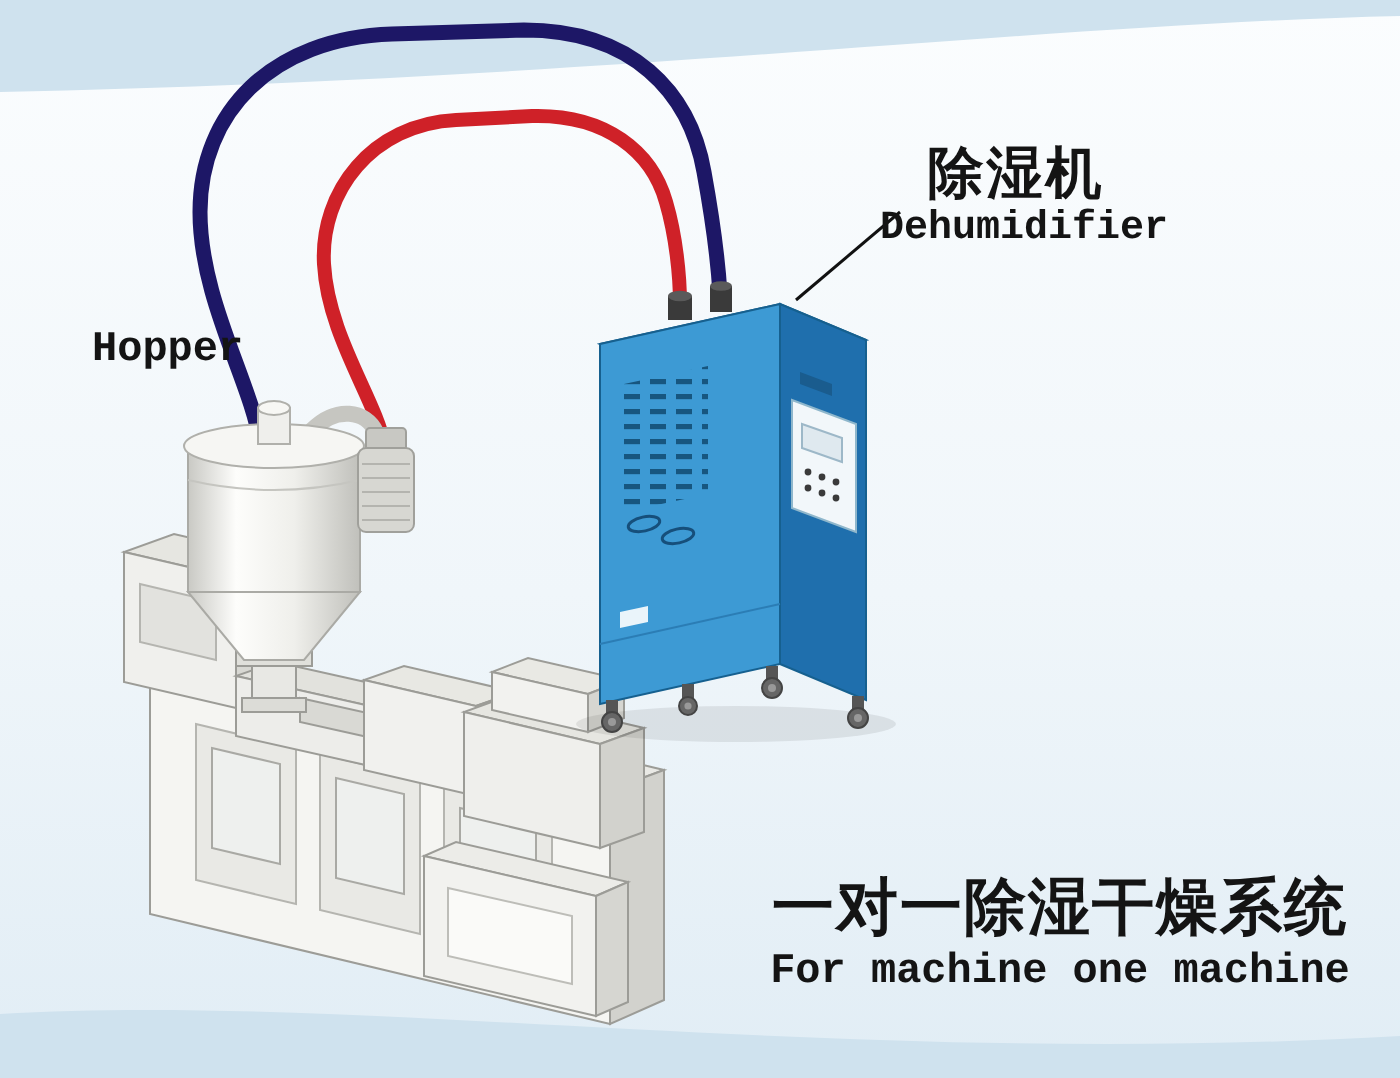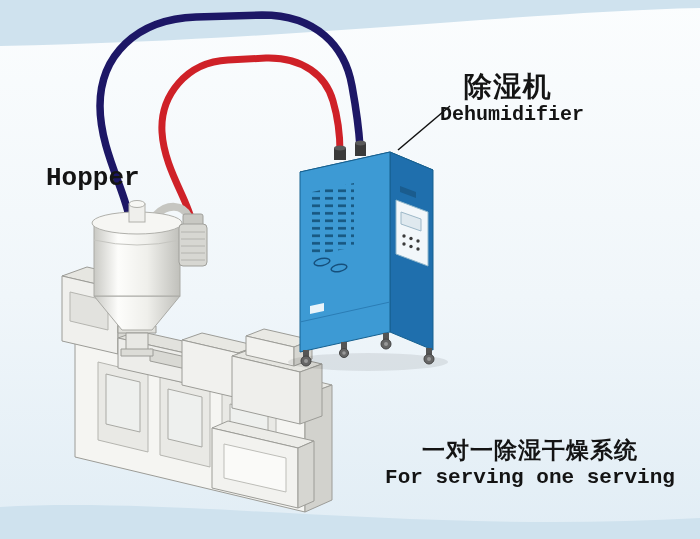--- a/index.html
+++ b/index.html
@@ -6,22 +6,22 @@
   body{width:700px;height:539px;overflow:hidden;font-family:"Liberation Sans",sans-serif;}
   #stage{position:relative;width:700px;height:539px;
          background:linear-gradient(180deg,#fbfdfe 0%,#f0f6fa 55%,#e1edf5 100%);}
   #scene{position:absolute;left:0;top:0;}
   .label{position:absolute;color:#141414;}
   .zh{font-weight:bold;letter-spacing:1.5px;line-height:1.05;}
   .en{font-family:Liberation Mono, monospace;font-weight:bold;line-height:1.1;}
   #dehumidifier-label .zh{font-size:28px;}
   #dehumidifier-label .en{font-size:20px;margin-top:3px;}
   #hopper-label .zh{font-size:26px;}
-  #hopper-label .en{font-size:26px;margin-top:2px;}
-  #caption .zh{font-size:23px;letter-spacing:1px;}
+  #hopper-label .en{font-size:21px;margin-top:2px;}
+  #caption .zh{font-size:31px;letter-spacing:1px;}
   #caption .en{font-size:21px;margin-top:4px;}
 </style>
 </head>
 <body>
 
 <div id="stage">
 
 <svg id="scene" width="700" height="539" viewBox="0 0 700 539" xmlns="http://www.w3.org/2000/svg">
   <defs>
     <linearGradient id="bodyGrad" x1="0" y1="0" x2="1" y2="0">
@@ -165,16 +165,16 @@
   <div class="zh">除湿机</div>
   <div class="en">Dehumidifier</div>
 </div>
 
 <div class="label" id="hopper-label" style="left:46px;top:162px;text-align:left;">
   <div class="en">Hopper</div>
 </div>
 
 <div class="label" id="caption" style="left:382px;top:438px;width:296px;text-align:center;">
   <div class="zh">一对一除湿干燥系统</div>
-  <div class="en">For serving one serving</div>
+  <div class="en">For machine one machine</div>
 </div>
 
 </div>
 
 </body></html>

